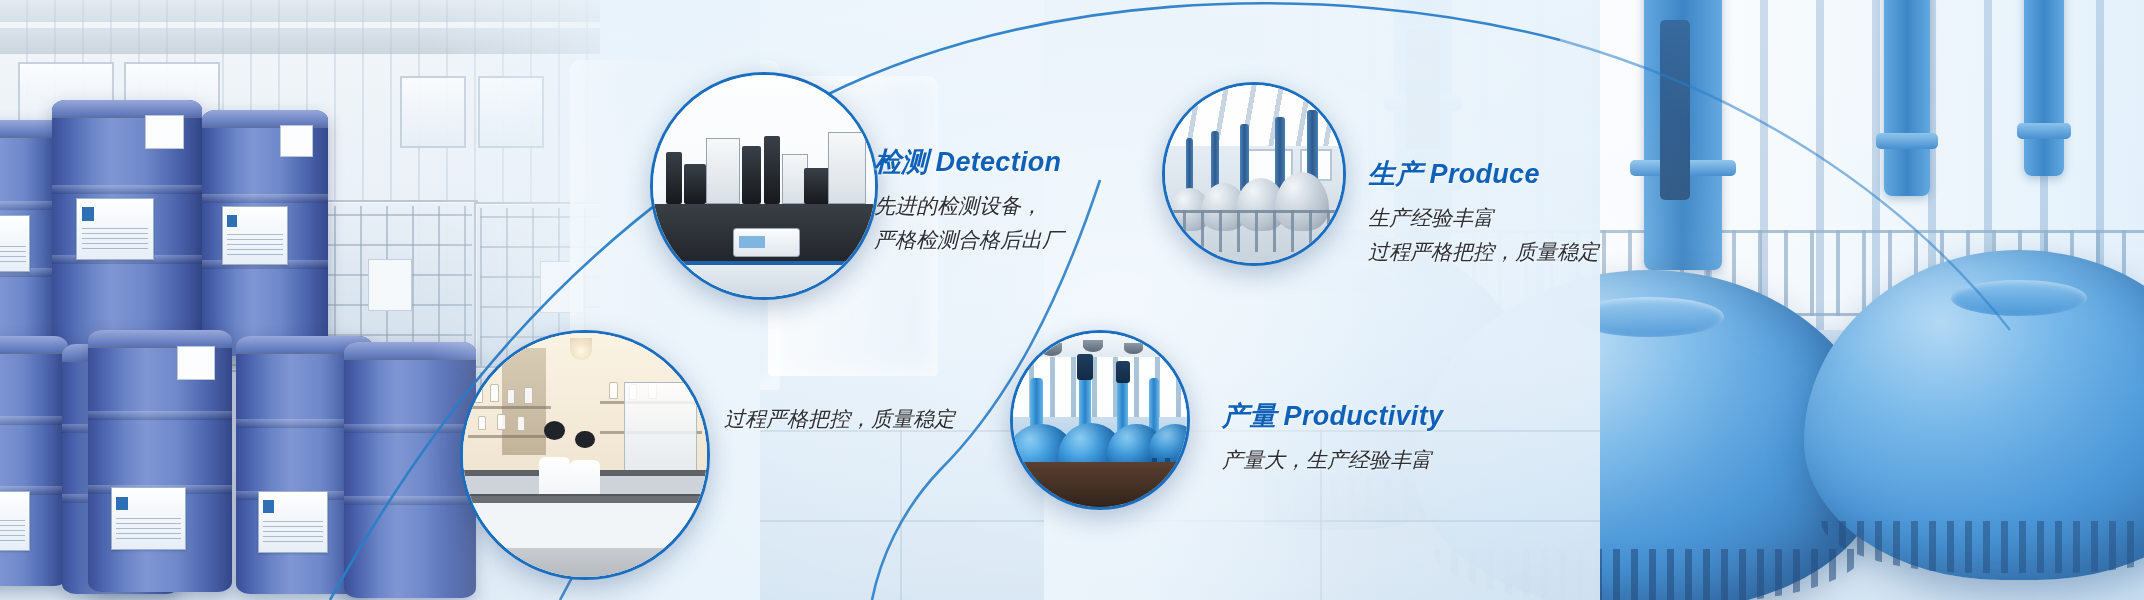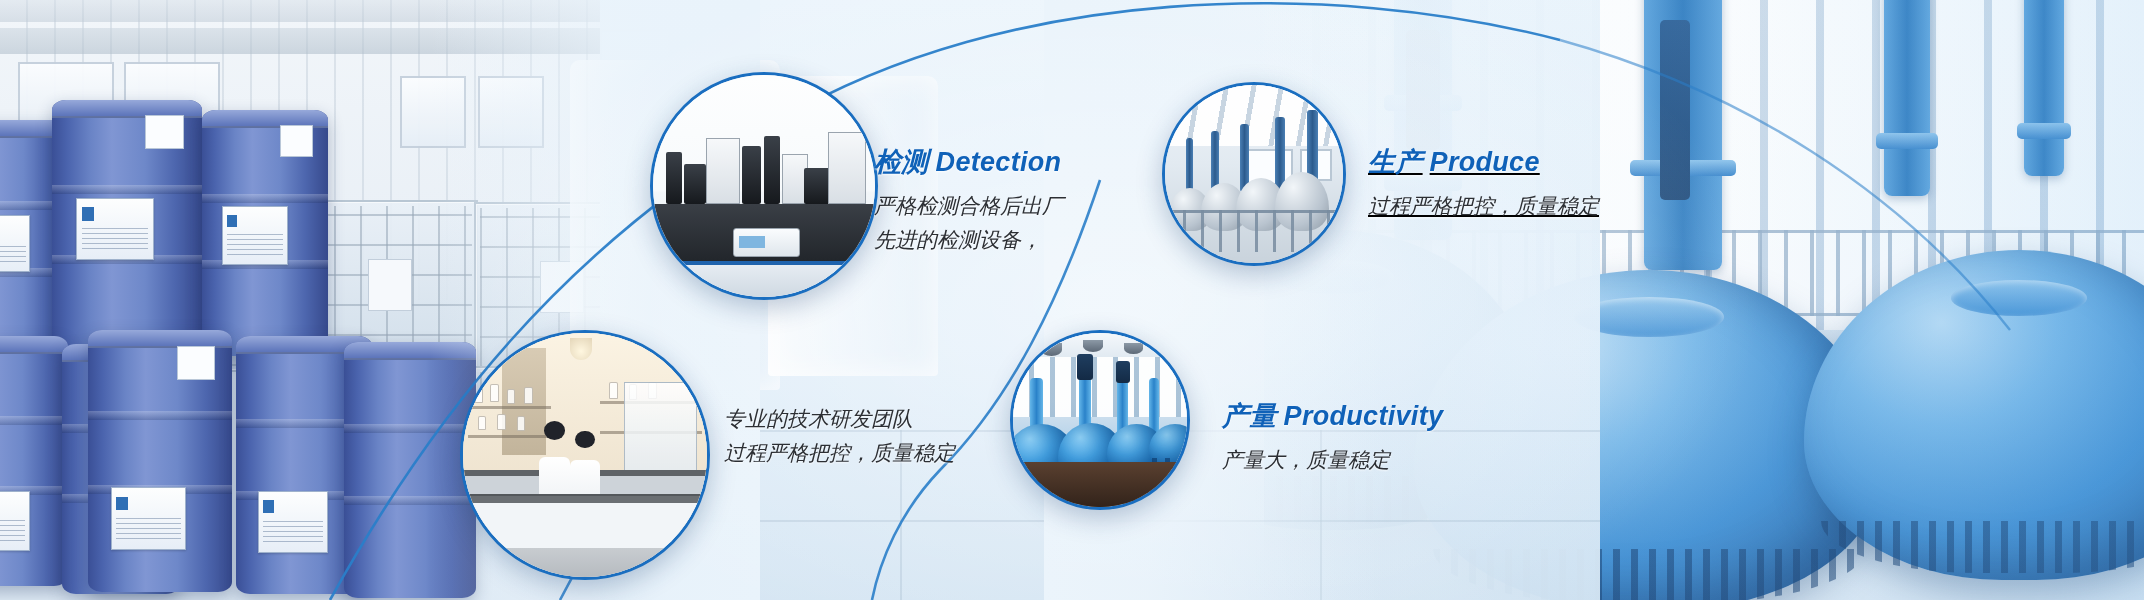--- a/index.html
+++ b/index.html
@@ -621,36 +621,36 @@
           <div class="bbolts"></div>
         </div>
       <div class="floor"></div>
     </div>
   </div>
 
   <div class="feat" style="left:874px; top:148px;">
     <div class="title">
       <span>检测</span><span class="en">Detection</span>
     </div>
+    <div class="line">先进的检测设备，</div>
     <div class="line">严格检测合格后出厂</div>
-    <div class="line">先进的检测设备，</div>
-  </div>
-
-  <div class="feat" style="left:1368px; top:148px;text-decoration:underline;">
+  </div>
+
+  <div class="feat" style="left:1368px; top:160px;">
     <div class="title">
       <span>生产</span><span class="en">Produce</span>
     </div>
+    <div class="line">生产经验丰富</div>
     <div class="line">过程严格把控，质量稳定</div>
   </div>
 
   <div class="feat" style="left:724px; top:402px;">
-    <div class="line">专业的技术研发团队</div>
     <div class="line">过程严格把控，质量稳定</div>
   </div>
 
   <div class="feat" style="left:1222px; top:402px;">
     <div class="title">
       <span>产量</span><span class="en">Productivity</span>
     </div>
-    <div class="line">产量大，质量稳定</div>
+    <div class="line">产量大，生产经验丰富</div>
   </div>
 
 </div>
 
 </body></html>

